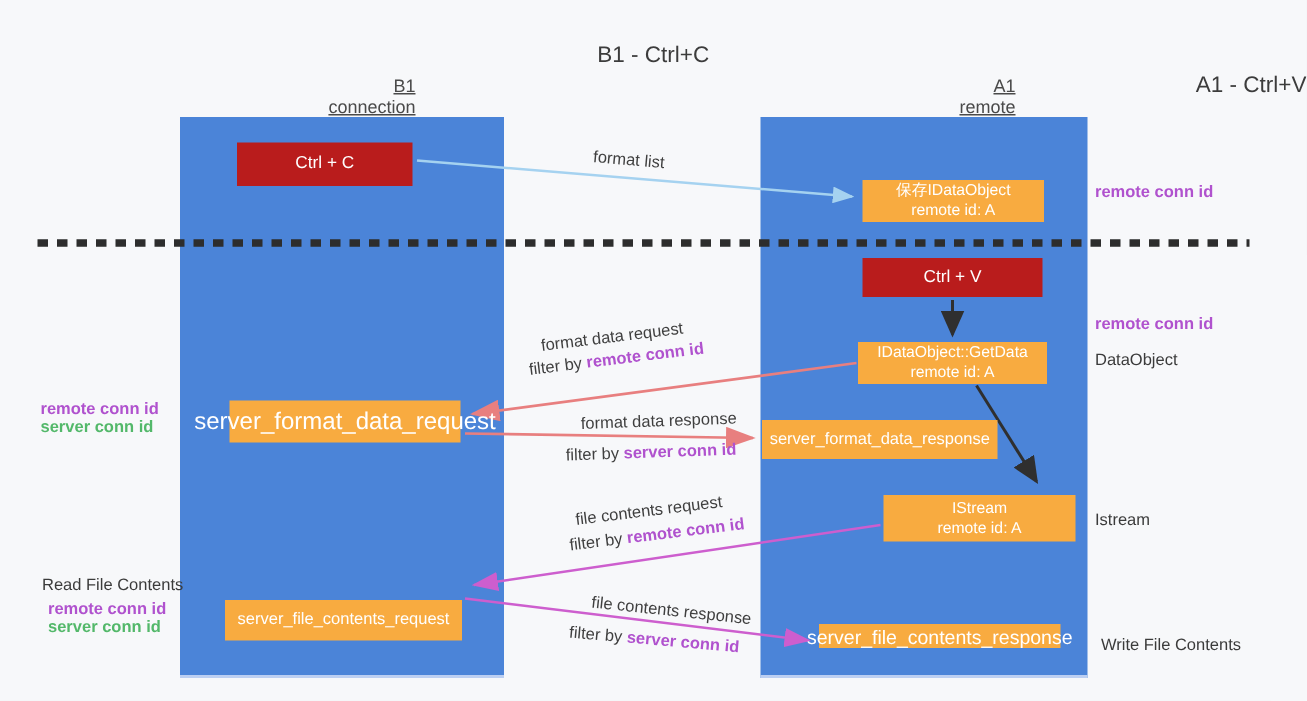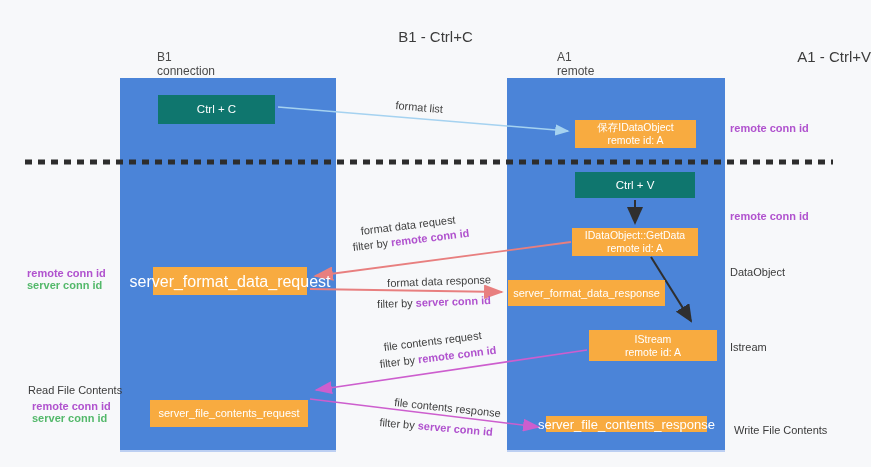--- a/index.html
+++ b/index.html
@@ -3,26 +3,26 @@
 <meta charset="utf-8">
 <style>
   html,body{margin:0;padding:0;}
   body{background:#eef0f3;font-family:"Liberation Sans","DejaVu Sans",sans-serif;}
   .canvas{
     position:relative;width:871px;height:467px;background:#f7f8fa;overflow:hidden;
   }
   .abs{position:absolute;}
   .title{width:871px;text-align:center;color:#3c3c3c;font-size:15px;margin-top:21px;}
   .lane{background:#4b84d8;border-bottom:2px solid #bccff2;}
-  .lane-header{text-align:left;color:#4a4a4a;font-size:12px;line-height:14px;}
+  .lane-header{text-align:right;color:#4a4a4a;font-size:12px;line-height:14px;text-decoration:underline;}
   .node{
     display:flex;flex-direction:column;align-items:center;justify-content:center;
     color:#fff;text-align:center;line-height:13px;
   }
-  .node.green{background:#0f766e;font-size:11.5px;}
+  .node.green{background:#b91c1c;font-size:11.5px;}
   .node.orange{background:#f8ab40;font-size:10.5px;}
   .node .l1,.node .l2{display:block;}
   .edge-label{color:#3f3f3f;font-size:11px;white-space:nowrap;transform-origin:left top;}
   .filter-label{color:#3f3f3f;font-size:11px;white-space:nowrap;transform-origin:left top;}
   .purple{color:#b052ce;font-weight:bold;}
   .greent{color:#53b86a;font-weight:bold;}
   .side-label{color:#3b3b3b;font-size:11px;white-space:nowrap;}
   .side-label.purple{color:#b052ce;}
   .side-label.greent{color:#53b86a;}
   svg{position:absolute;left:0;top:0;pointer-events:none;}
@@ -125,21 +125,21 @@
   <div class="abs filter-label" style="left:377px;top:298px;transform:rotate(-2deg);"><span>filter by</span> <span class="purple">server conn id</span></div>
 
   <div class="abs edge-label" style="left:383px;top:341px;transform:rotate(-7deg);">file contents request</div>
   <div class="abs filter-label" style="left:379px;top:358px;transform:rotate(-7deg);"><span>filter by</span> <span class="purple">remote conn id</span></div>
 
   <div class="abs edge-label" style="left:395px;top:396px;transform:rotate(6deg);">file contents response</div>
   <div class="abs filter-label" style="left:380px;top:416px;transform:rotate(5deg);"><span>filter by</span> <span class="purple">server conn id</span></div>
 
   <div class="abs side-label purple" style="left:730px;top:122px;font-weight:bold;">remote conn id</div>
   <div class="abs side-label purple" style="left:730px;top:210px;font-weight:bold;">remote conn id</div>
-  <div class="abs side-label" style="left:730px;top:234px;margin-top:32px;">DataObject</div>
+  <div class="abs side-label" style="left:730px;top:234px;">DataObject</div>
   <div class="abs side-label" style="left:730px;top:341px;">Istream</div>
   <div class="abs side-label" style="left:734px;top:424px;">Write File Contents</div>
 
   <div class="abs side-label purple" style="left:27px;top:267px;font-weight:bold;">remote conn id</div>
   <div class="abs side-label greent" style="left:27px;top:279px;font-weight:bold;">server conn id</div>
 
   <div class="abs side-label" style="left:28px;top:384px;">Read File Contents</div>
   <div class="abs side-label purple" style="left:32px;top:400px;font-weight:bold;">remote conn id</div>
   <div class="abs side-label greent" style="left:32px;top:412px;font-weight:bold;">server conn id</div>
 

